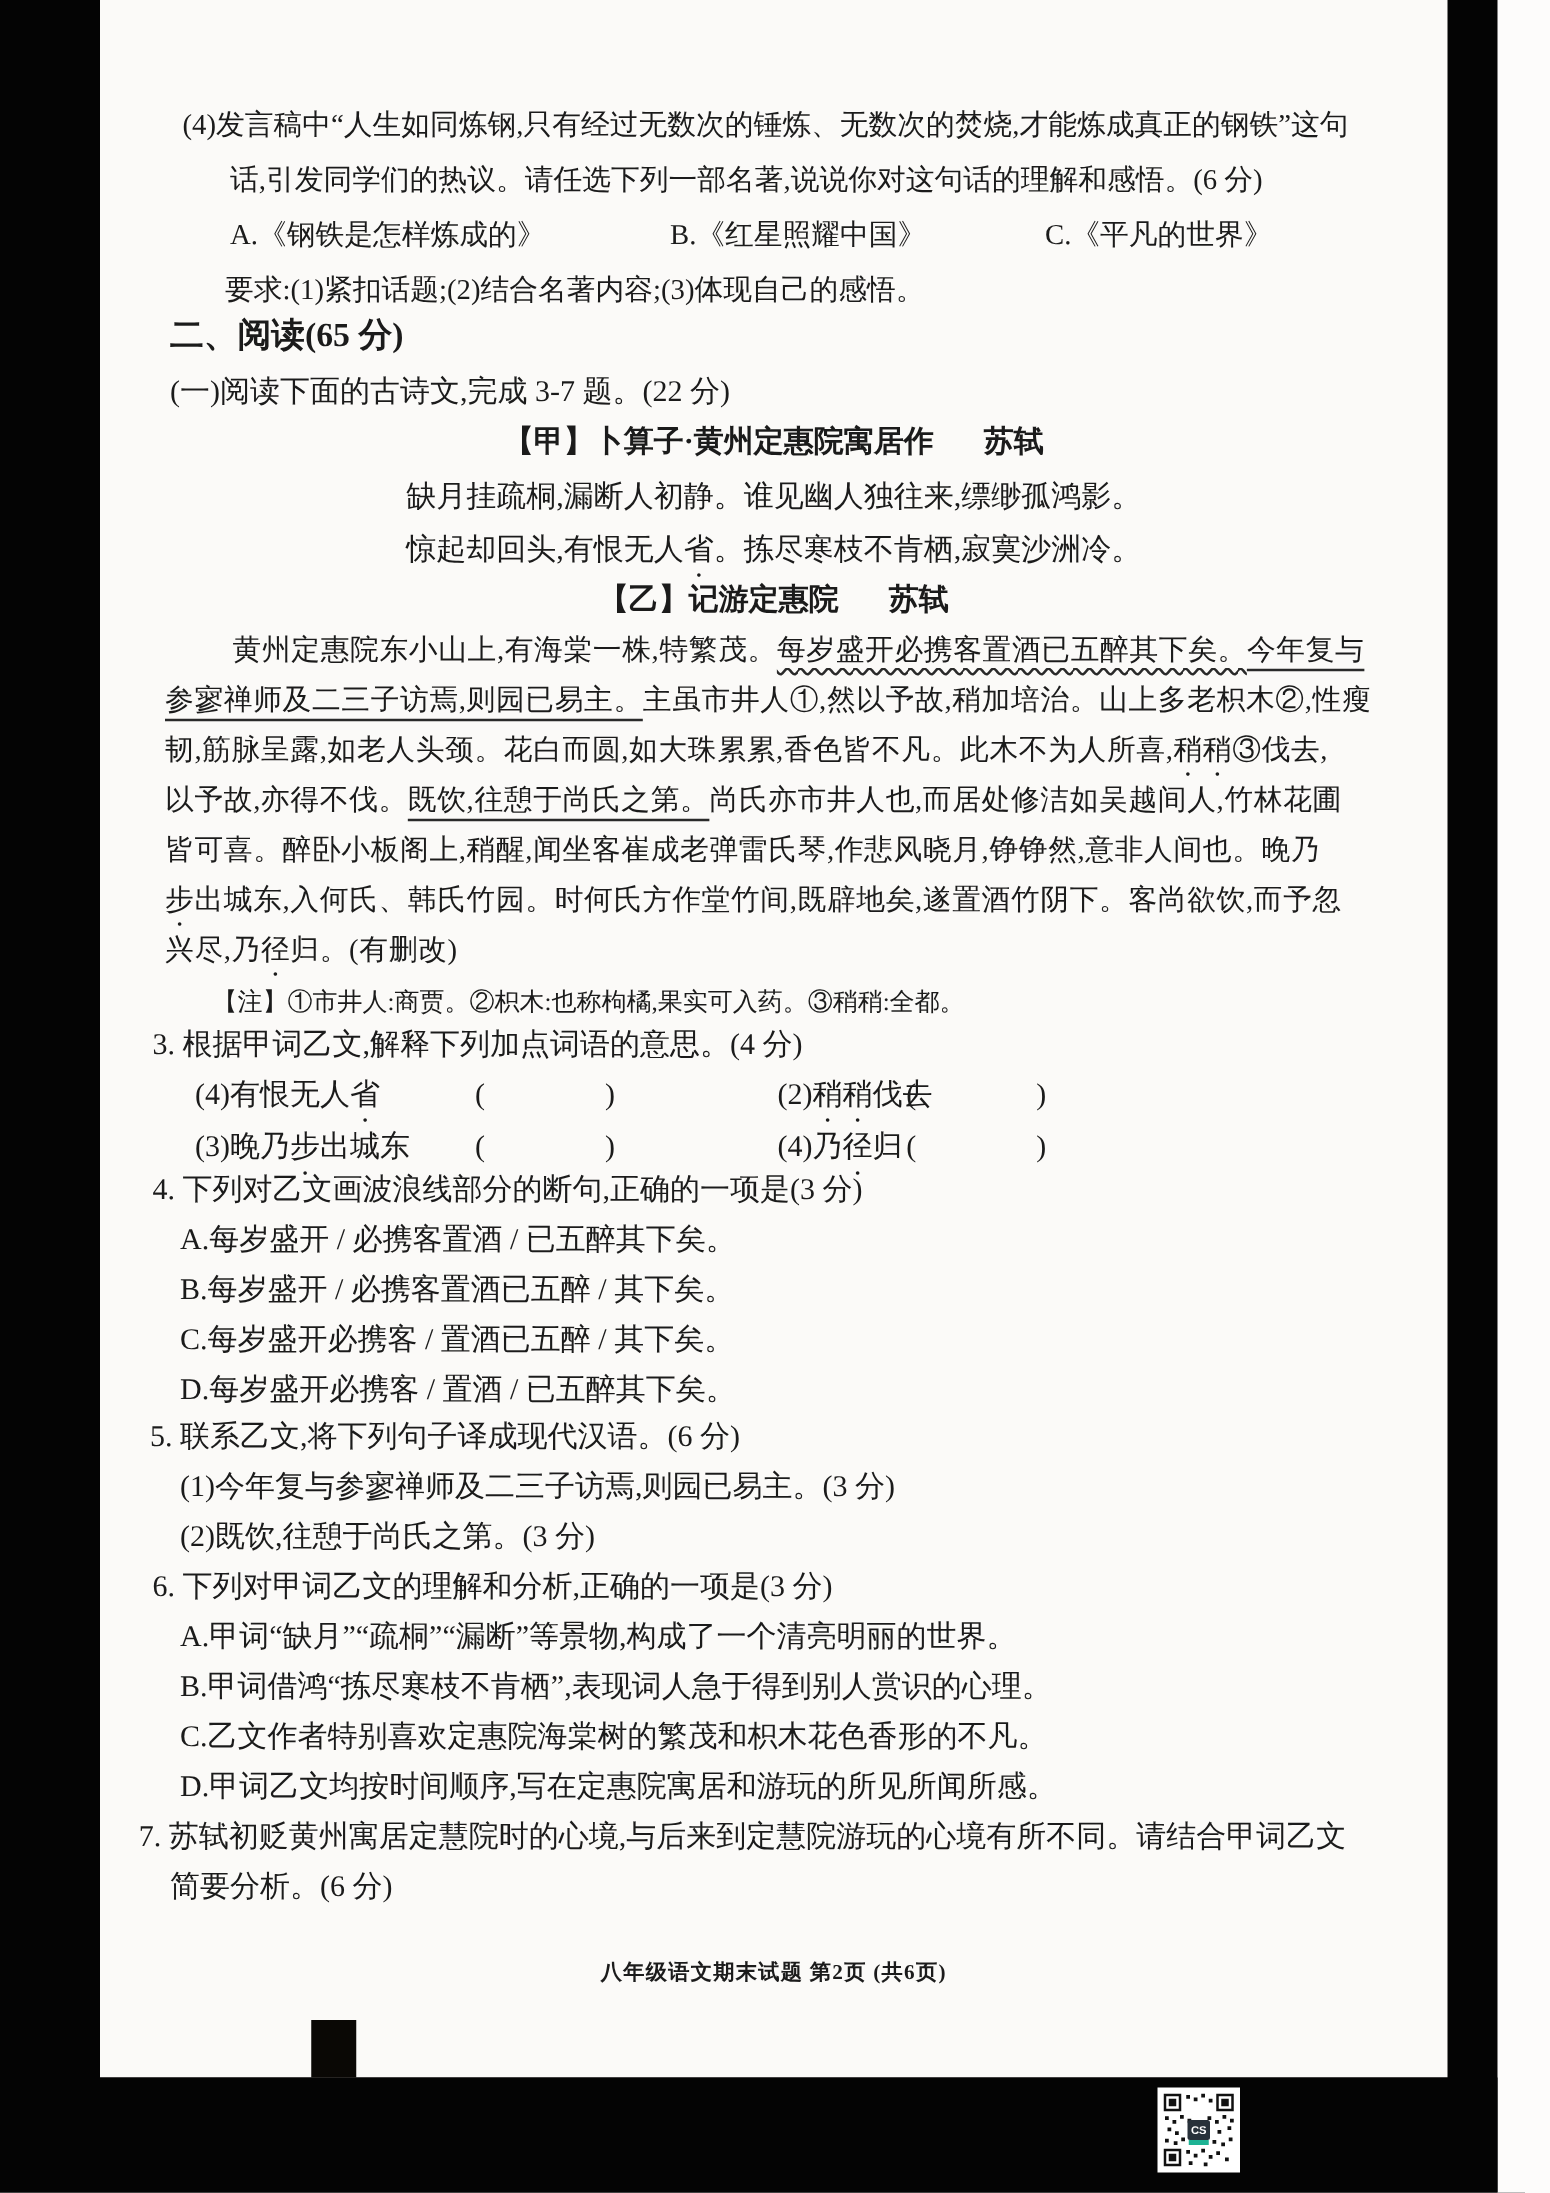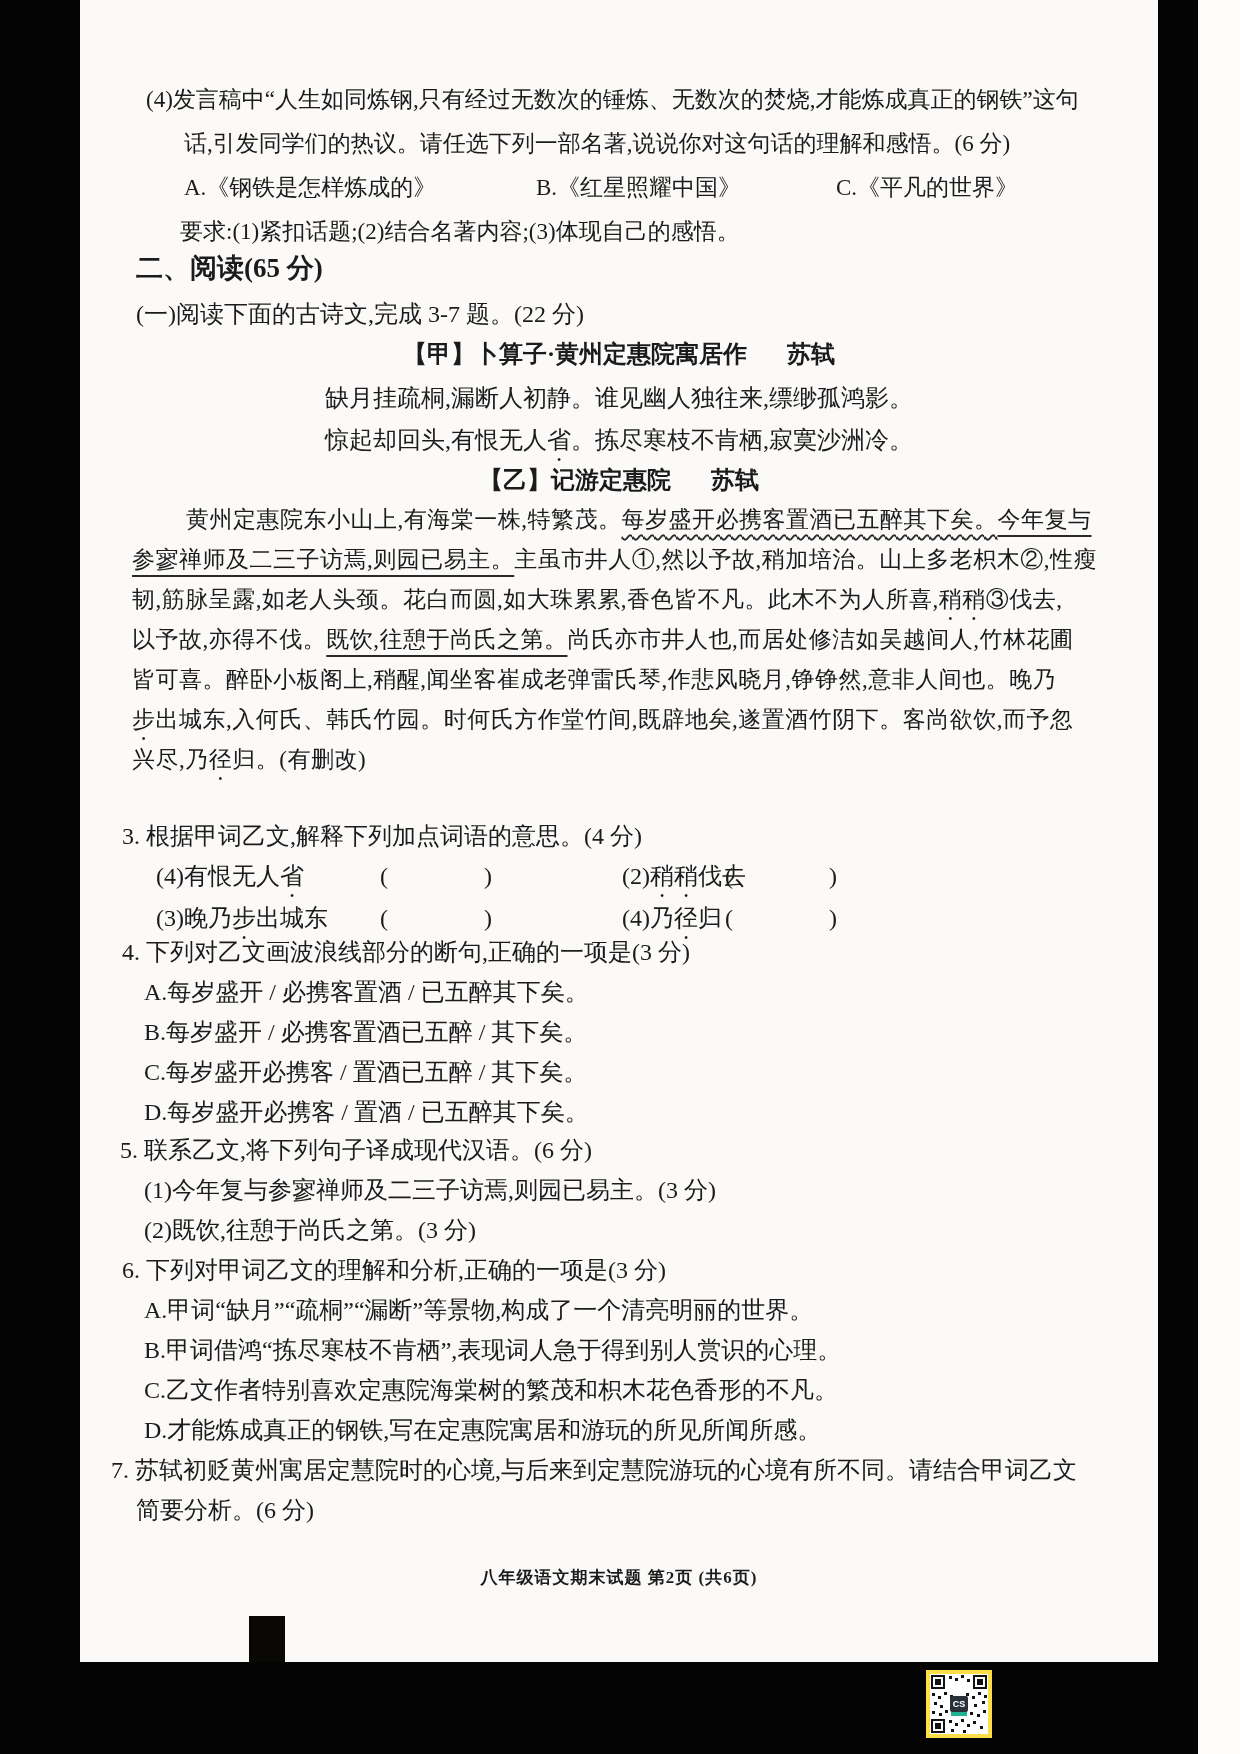--- a/index.html
+++ b/index.html
@@ -48,21 +48,21 @@
   }
   .em-dot{
     -webkit-text-emphasis:filled dot #1b1b1b;
     text-emphasis:filled dot #1b1b1b;
     -webkit-text-emphasis-position:under;
     text-emphasis-position:under left;
   }
   .footer{font-size:17px;font-weight:700;letter-spacing:1px;}
   .qr{
     position:absolute;left:926px;top:1670px;width:66px;height:68px;
-    background:#fde047;display:flex;align-items:center;justify-content:center;
+    background:#ffffff;display:flex;align-items:center;justify-content:center;
   }
   .qr svg{display:block;}
   .author-gap{display:inline-block;width:40px;}
 </style>
 </head>
 <body>
 
 <div class="paper">
 
   <div class="ln sm" style="left:66px;top:84px;">(4)发言稿中“人生如同炼钢,只有经过无数次的锤炼、无数次的焚烧,才能炼成真正的钢铁”这句</div>
@@ -99,20 +99,21 @@
   <div class="ln prose" style="left:52px;top:624px;">
     <span>以予故,亦得不伐。</span><span class="ul">既饮,往憩于尚氏之第。</span><span>尚氏亦市井人也,而居处修洁如吴越间人,竹林花圃</span>
   </div>
   <div class="ln prose" style="left:52px;top:664px;">皆可喜。醉卧小板阁上,稍醒,闻坐客崔成老弹雷氏琴,作悲风晓月,铮铮然,意非人间也。晚乃</div>
   <div class="ln prose" style="left:52px;top:704px;">
     <span class="em-dot">步</span><span>出城东,入何氏、韩氏竹园。时何氏方作堂竹间,既辟地矣,遂置酒竹阴下。客尚欲饮,而予忽</span>
   </div>
   <div class="ln prose" style="left:52px;top:744px;">
     <span>兴尽,乃</span><span class="em-dot">径</span><span>归。(有删改)</span>
   </div>
+  <div class="ln note" style="left:90px;top:786px;">【注】①市井人:商贾。②枳木:也称枸橘,果实可入药。③稍稍:全都。</div>
 
   <div class="ln" style="left:42px;top:820px;">3. 根据甲词乙文,解释下列加点词语的意思。(4 分)</div>
   <div class="ln" style="left:76px;top:860px;">
     <span>(4)有恨无人</span><span class="em-dot">省</span>
   </div>
   <div class="ln" style="left:300px;top:860px;">(　　　　)</div>
   <div class="ln" style="left:542px;top:860px;">
     <span>(2)</span><span class="em-dot">稍稍</span><span>伐去</span>
   </div>
   <div class="ln" style="left:645px;top:860px;">(　　　　)</div>
@@ -132,21 +133,21 @@
   <div class="ln" style="left:64px;top:1096px;">D.每岁盛开必携客 / 置酒 / 已五醉其下矣。</div>
 
   <div class="ln" style="left:40px;top:1134px;">5. 联系乙文,将下列句子译成现代汉语。(6 分)</div>
   <div class="ln" style="left:64px;top:1174px;">(1)今年复与参寥禅师及二三子访焉,则园已易主。(3 分)</div>
   <div class="ln" style="left:64px;top:1214px;">(2)既饮,往憩于尚氏之第。(3 分)</div>
 
   <div class="ln" style="left:42px;top:1254px;">6. 下列对甲词乙文的理解和分析,正确的一项是(3 分)</div>
   <div class="ln" style="left:64px;top:1294px;">A.甲词“缺月”“疏桐”“漏断”等景物,构成了一个清亮明丽的世界。</div>
   <div class="ln" style="left:64px;top:1334px;">B.甲词借鸿“拣尽寒枝不肯栖”,表现词人急于得到别人赏识的心理。</div>
   <div class="ln" style="left:64px;top:1374px;">C.乙文作者特别喜欢定惠院海棠树的繁茂和枳木花色香形的不凡。</div>
-  <div class="ln" style="left:64px;top:1414px;">D.才能炼成真正的钢铁,写在定惠院寓居和游玩的所见所闻所感。</div>
+  <div class="ln" style="left:64px;top:1414px;">D.甲词乙文均按时间顺序,写在定惠院寓居和游玩的所见所闻所感。</div>
 
   <div class="ln" style="left:31px;top:1454px;">7. 苏轼初贬黄州寓居定慧院时的心境,与后来到定慧院游玩的心境有所不同。请结合甲词乙文</div>
   <div class="ln" style="left:56px;top:1494px;">简要分析。(6 分)</div>
 
   <div class="ln center footer" style="top:1562px;">八年级语文期末试题  第2页  (共6页)</div>
 
 </div>
 
 <div class="right-strip"></div>
 <div class="bottom-band"></div>

